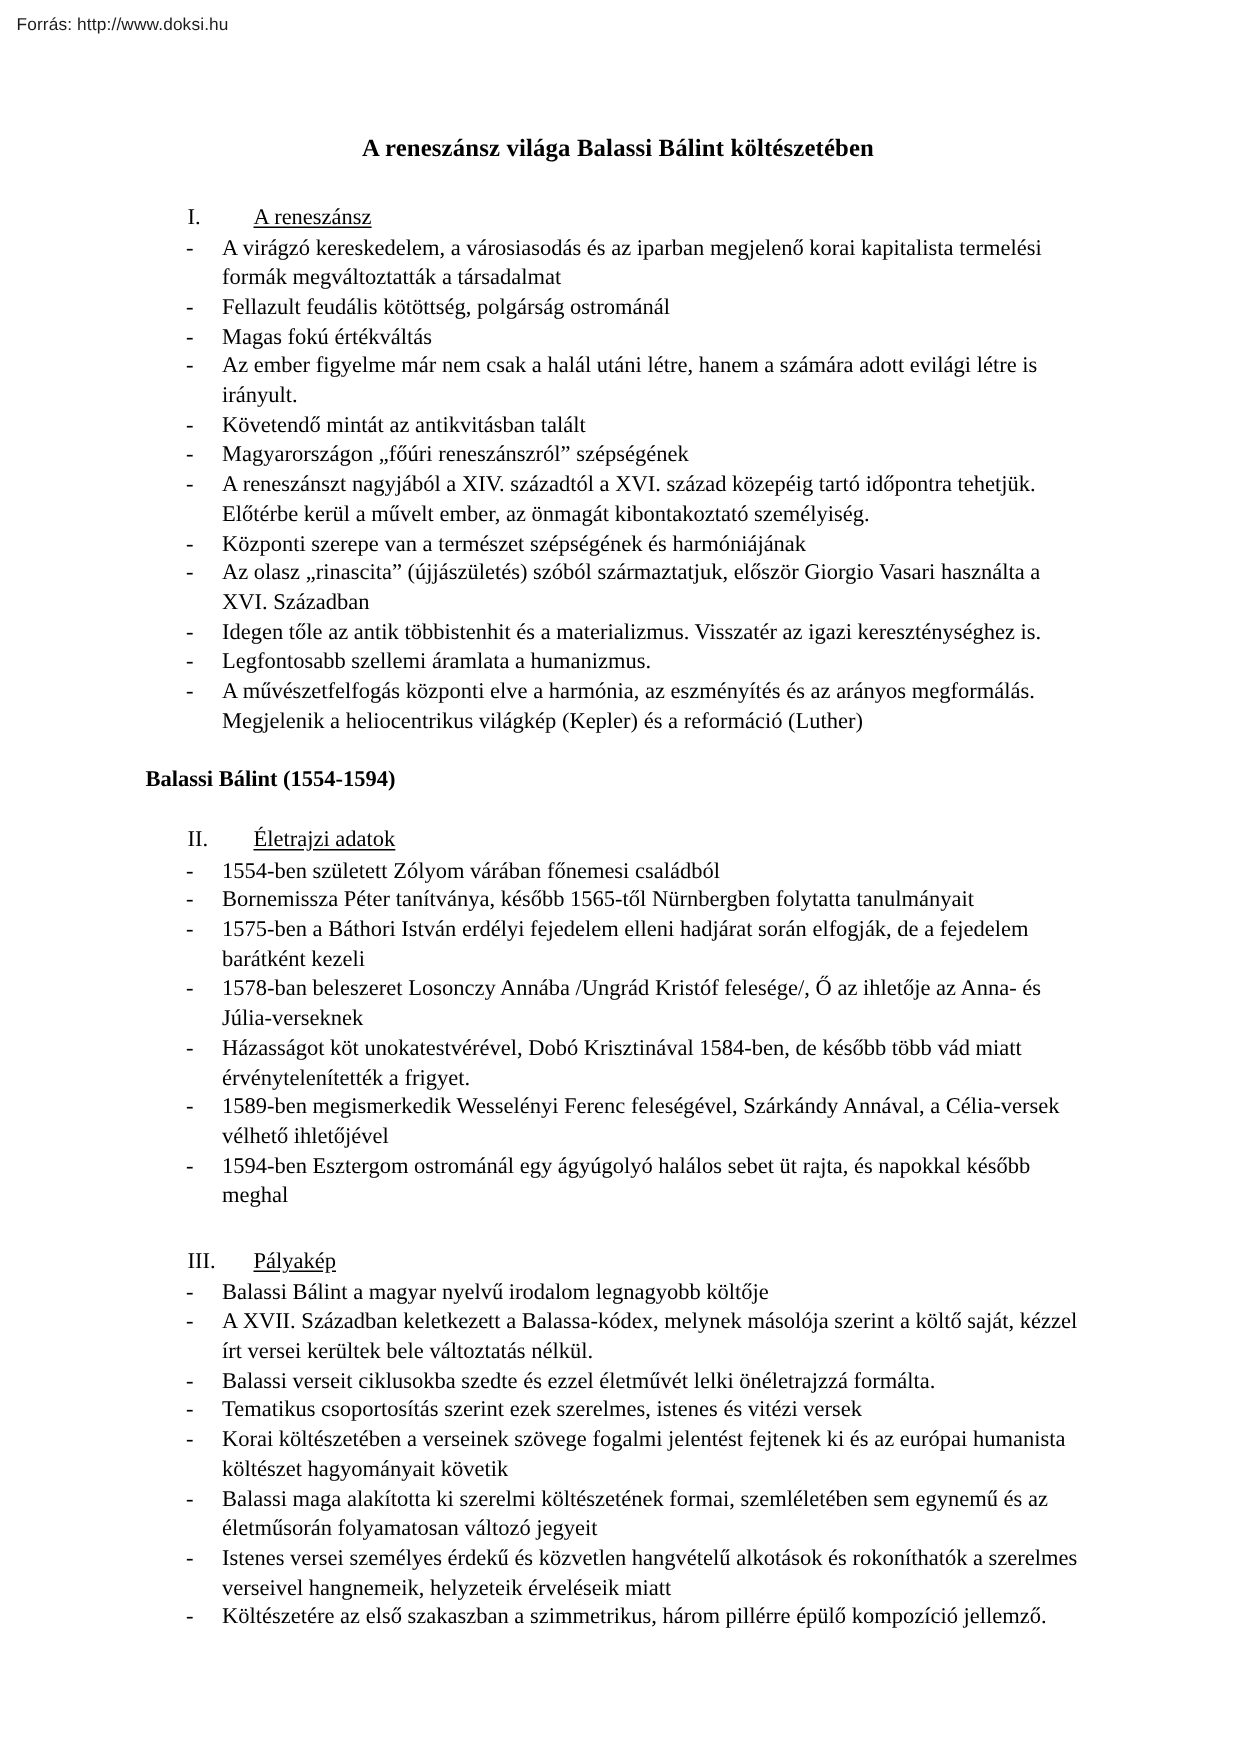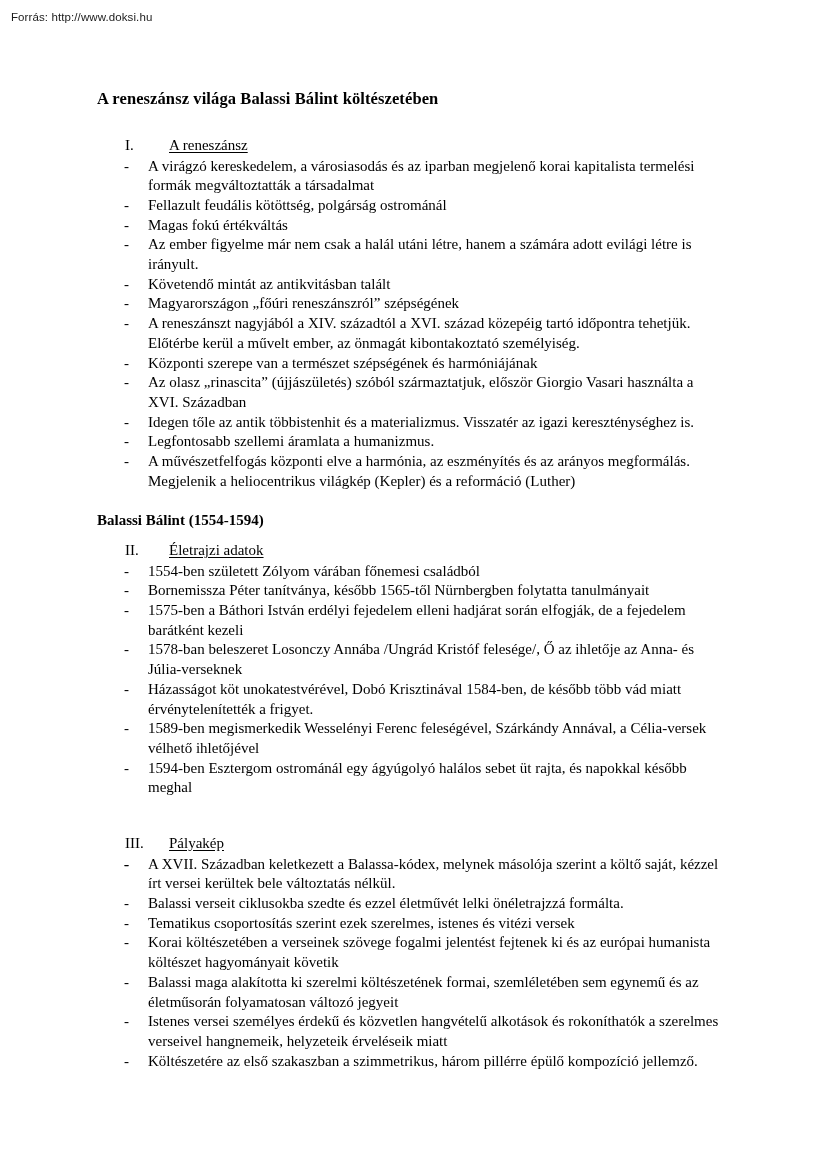--- a/index.html
+++ b/index.html
@@ -41,20 +41,21 @@
   .content {
     position: absolute;
     left: 97px;
     top: 88px;
     width: 630px;
   }
 
   .doc-title {
     font-size: 16.5px;
     font-weight: bold;
+    text-align: center;
     line-height: 22px;
     margin: 0 0 26px 0;
     letter-spacing: 0.1px;
   }
 
   
   .section {
     margin: 0;
   }
 
@@ -100,24 +101,24 @@
   
   .author-heading {
     font-size: 15px;
     font-weight: bold;
     line-height: 19.7px;
     margin: 20px 0 0 0;
     padding-left: 0;
   }
 
   .gap-before-section {
-    margin-top: 10px;
+    margin-top: 20px;
   }
   .gap-before-section-3 {
-    margin-top: 36px;
+    margin-top: 24px;
   }
 </style>
 </head>
 <body>
 
 <div class="page">
 
   <div class="source-header">Forrás: http://www.doksi.hu</div>
 
   <div class="content">
@@ -162,21 +163,21 @@
         <li class="bullet-item"><span class="bullet-mark">-</span><span>1594-ben Esztergom ostrománál egy ágyúgolyó halálos sebet üt rajta, és napokkal később meghal</span></li>
       </ul>
     </div>
 
     <div class="section gap-before-section-3">
       <div class="section-heading">
         <span class="section-num">III.</span>
         <span class="section-title">Pályakép</span>
       </div>
       <ul class="bullet-list">
-        <li class="bullet-item"><span class="bullet-mark">-</span></li>
+        <li class="bullet-item"><span class="bullet-mark">-</span><span>Balassi Bálint a magyar nyelvű irodalom legnagyobb költője</span></li>
         <li class="bullet-item"><span class="bullet-mark">-</span><span>A XVII. Században keletkezett a Balassa-kódex, melynek másolója szerint a költő saját, kézzel írt versei kerültek bele változtatás nélkül.</span></li>
         <li class="bullet-item"><span class="bullet-mark">-</span><span>Balassi verseit ciklusokba szedte és ezzel életművét lelki önéletrajzzá formálta.</span></li>
         <li class="bullet-item"><span class="bullet-mark">-</span><span>Tematikus csoportosítás szerint ezek szerelmes, istenes és vitézi versek</span></li>
         <li class="bullet-item"><span class="bullet-mark">-</span><span>Korai költészetében a verseinek szövege fogalmi jelentést fejtenek ki és az európai humanista költészet hagyományait követik</span></li>
         <li class="bullet-item"><span class="bullet-mark">-</span><span>Balassi maga alakította ki szerelmi költészetének formai, szemléletében sem egynemű és az életműsorán folyamatosan változó jegyeit</span></li>
         <li class="bullet-item"><span class="bullet-mark">-</span><span>Istenes versei személyes érdekű és közvetlen hangvételű alkotások és rokoníthatók a szerelmes verseivel hangnemeik, helyzeteik érveléseik miatt</span></li>
         <li class="bullet-item"><span class="bullet-mark">-</span><span>Költészetére az első szakaszban a szimmetrikus, három pillérre épülő kompozíció jellemző.</span></li>
       </ul>
     </div>
 

